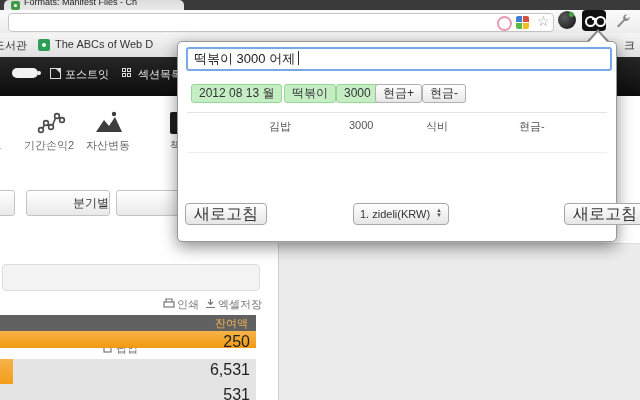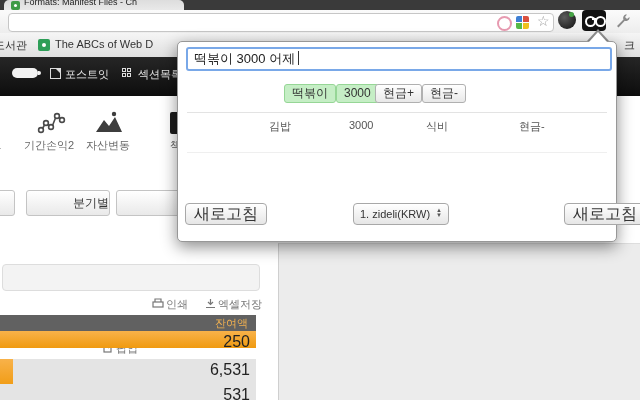--- a/index.html
+++ b/index.html
@@ -66,21 +66,21 @@
   .pbtn{height:24px;background:linear-gradient(#fff,#e9e9e9);border:1px solid #c4c4c4;border-radius:3px;
         font-size:12px;color:#333;text-align:right;line-height:24px;box-shadow:inset 0 1px 0 #fff;}
   #fbtn-partial{left:-45px;top:190px;width:58px;}
   #fbtn-q{left:26px;top:190px;width:82px;}
   #fbtn-m{left:116px;top:190px;width:96px;}
 
   #empty-panel{left:2px;top:264px;width:256px;height:25px;background:#f3f3f3;border:1px solid #ddd;border-radius:4px;}
 
   .plink{top:297px;font-size:11px;color:#777;white-space:nowrap;}
   .plink svg{vertical-align:-1px;margin-right:2px;}
-  #link-popup{left:103px;margin-top:44px;} #link-print{left:152px;} #link-excel{left:205px;}
+  #link-popup{left:103px;margin-top:44px;} #link-print{left:163px;} #link-excel{left:205px;}
 
   #tbl-header{left:0;top:315px;width:256px;height:16px;background:#616161;font-size:11px;
               color:#f0b050;text-align:right;line-height:16px;padding-right:8px;box-sizing:border-box;}
   .bar-row{left:0;width:256px;height:17px;}
   .bar-track{position:absolute;left:0;top:0;width:100%;height:100%;background:#e4e4e4;}
   .bar-fill{position:absolute;left:0;top:0;height:100%;background:linear-gradient(#f8b24a,#f09a10);}
   .bar-val{position:absolute;right:6px;top:2px;font-size:16px;color:#222;}
   #row1{top:331px;} #row2{top:359px;height:29px;} #row3{top:384px;height:16px;}
 
   
@@ -252,20 +252,21 @@
     <div class="bar-fill" style="width: 0%;"></div>
     <span class="bar-val">531</span>
   </div>
 
   <div class="abs" id="popup-arrow-border"></div>
   <div class="abs" id="popup-arrow"></div>
   <div class="abs" id="popup">
     <div class="abs" id="q-input">
       <span>떡볶이 3000 어제</span><span id="caret"></span>
     </div>
+    <span class="abs chip" id="chip-date">2012 08 13 월</span>
     <span class="abs chip" id="chip-item">떡볶이</span>
     <span class="abs chip" id="chip-amt">3000</span>
     <span class="abs cash-btn" id="cash-plus">현금+</span>
     <span class="abs cash-btn" id="cash-minus">현금-</span>
 
     <div class="abs pdiv" id="pdiv1"></div>
     <span class="abs rec" id="rec-item">김밥</span>
     <span class="abs rec" id="rec-amt">3000</span>
     <span class="abs rec" id="rec-cat">식비</span>
     <span class="abs rec" id="rec-method">현금-</span>

